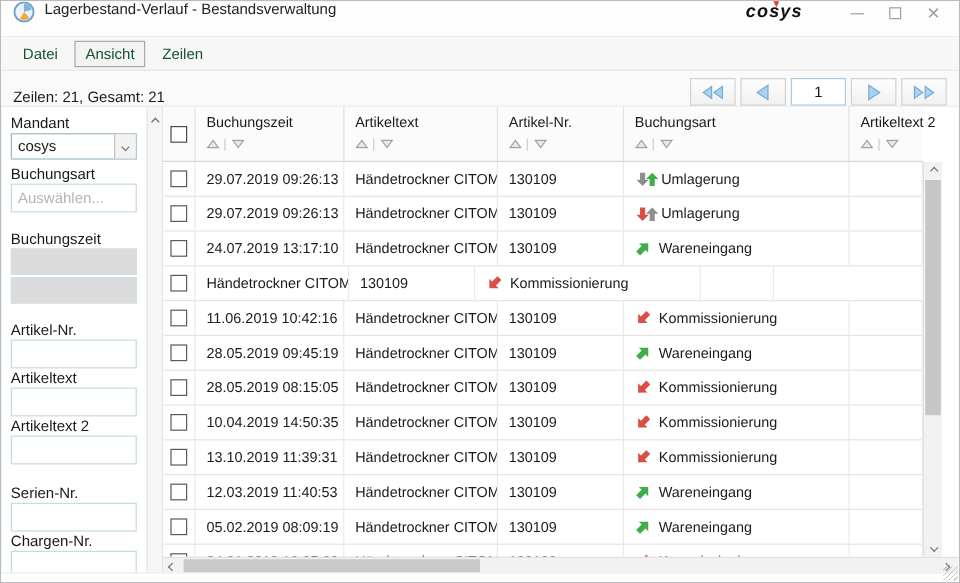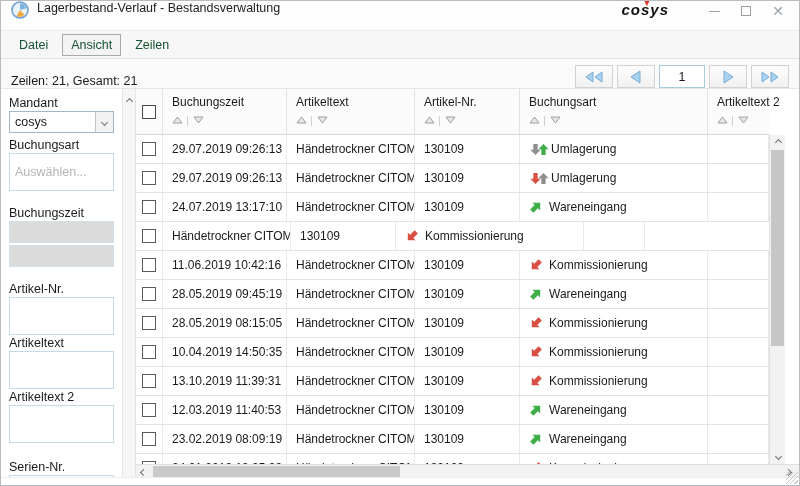--- a/index.html
+++ b/index.html
@@ -37,21 +37,21 @@
   .page-box { width:46px; height:23px; border:1px solid #a8cbe0; background:#fff;
     display:flex; align-items:center; justify-content:center; font-size:12.5px; }
   
   .main { display:flex; height:398px; position:relative; }
   .sidebar { width:121px; padding:6px 8px 0 8px; overflow:hidden; }
   .flabel { font-weight:normal; height:16px; line-height:16px; white-space:nowrap; }
   .fselect { height:22px; border:1px solid #9fbac6; background:#fff; display:flex; align-items:center; position:relative; }
   .fselect .val { flex:1; padding-left:5px; }
   .fselect .dd { width:18px; height:100%; border-left:1px solid #c4c4c4; background:#f2f2f2;
     display:flex; align-items:center; justify-content:center; }
-  .finput { height:38px; border:1px solid #c3dbe5; background:#fff; width:100%;
+  .finput { height:24px; border:1px solid #c3dbe5; background:#fff; width:100%;
     font-family:"Liberation Sans",sans-serif; font-size:12.5px; padding:0 5px; outline:none; }
   .finput::placeholder { color:#b5b5b5; }
   .gbox { height:22px; background:#dbdbdb; border:1px solid #cfe0e8; }
   .mb2{margin-bottom:2px} .mb4{margin-bottom:4px} .mb14{margin-bottom:14px} .mb16{margin-bottom:16px}
   
   .side-scroll { width:14px; background:#f6f6f6; border-left:1px solid #e4e4e4; border-right:1px solid #e4e4e4;
     display:flex; flex-direction:column; justify-content:space-between; align-items:center; padding:4px 0; }
   .chev { display:inline-block; width:5px; height:5px; border-left:1.4px solid #6f6f6f; border-bottom:1.4px solid #6f6f6f; }
   .chev.up{ transform:rotate(135deg);} .chev.down{ transform:rotate(-45deg);}
   .chev.left{ transform:rotate(45deg);} .chev.right{ transform:rotate(-135deg);}
@@ -462,21 +462,21 @@
               </span>
       <span class="c-art">Wareneingang</span>
     </div>
     <div class="td col-text2 c-text2"></div>
   </div>
 
   <div class="trow">
     <div class="td col-check">
               <span class="checkbox"></span>
             </div>
-    <div class="td col-time c-time">23.02.2019 08:09:19</div>
+    <div class="td col-time c-time">05.02.2019 08:09:19</div>
     <div class="td col-text c-text">Händetrockner CITOMAT HT</div>
     <div class="td col-nr c-nr">130109</div>
     <div class="td col-art">
       <span class="icon-cell c-icon">
                 <svg width="14" height="14" viewBox="0 0 14 14" style="flex:0 0 auto">
                   <g transform="rotate(-45 7 7)">
                     <path d="M1 4.7 H7.4 V1.5 L13 7 L7.4 12.5 V9.3 H1 Z" fill="#3fae49"></path>
                   </g>
                 </svg>
               </span>

